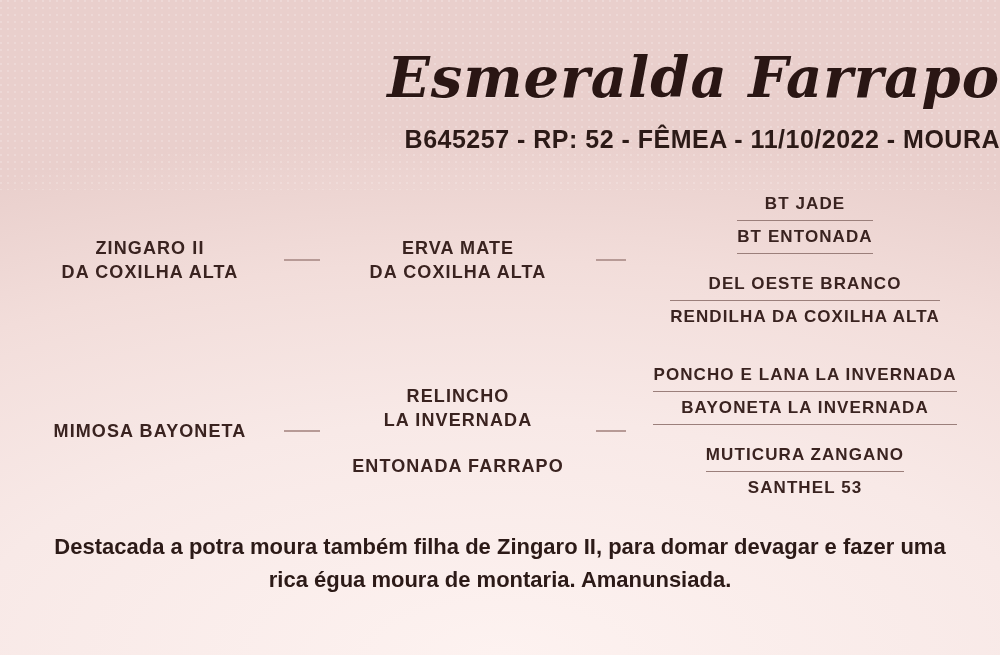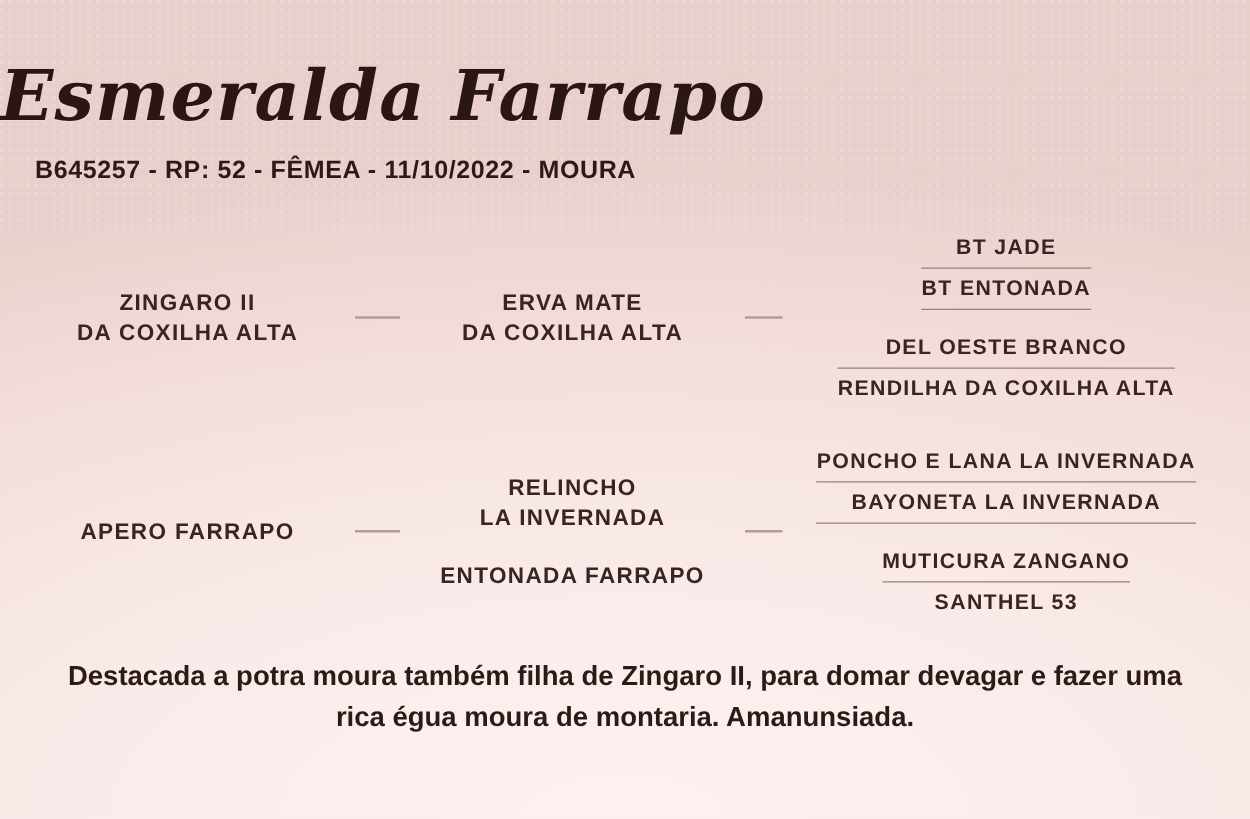--- a/index.html
+++ b/index.html
@@ -40,36 +40,36 @@
     left: 0; right: 0; top: 0;
     height: 200px;
     background: linear-gradient(to bottom, rgba(40,22,20,0.0) 55%, rgba(247,236,234,0.0) 100%);
     pointer-events: none;
   }
 
   
   .header {
     position: relative;
     z-index: 3;
-    text-align: left;
+    text-align: right;
     padding-top: 48px;
   }
   .animal-name {
     font-family: "DejaVu Serif", serif;
     font-style: italic;
     font-weight: 700;
     font-size: 56px;
     letter-spacing: 1px;
     color: #2a1614;
     line-height: 1.05;
     text-shadow: 0 1px 0 rgba(255,255,255,0.25);
   }
   .animal-subtitle {
     margin-top: 18px;
-    font-size: 20px;
+    font-size: 25px;
     font-weight: 700;
     letter-spacing: 0.5px;
     color: #2c1a17;
     margin-left: 28px;
   }
 
   
   .pedigree {
     position: relative;
     z-index: 3;
@@ -192,21 +192,21 @@
         <div class="pair">
           <div class="gen3">DEL OESTE BRANCO</div>
           <div class="rule"></div>
           <div class="gen3">RENDILHA DA COXILHA ALTA</div>
         </div>
       </div>
     </div>
 
     <div class="branch">
       <div class="gen1">
-        <div>APERO FARRAPO</div>
+        <div>MIMOSA BAYONETA</div>
       </div>
       <div class="connector"></div>
       <div class="col2">
         <div class="gen2">
           <div>RELINCHO</div>
           <div>LA INVERNADA</div>
         </div>
         <div class="gen2">
           <div>ENTONADA FARRAPO</div>
         </div>

